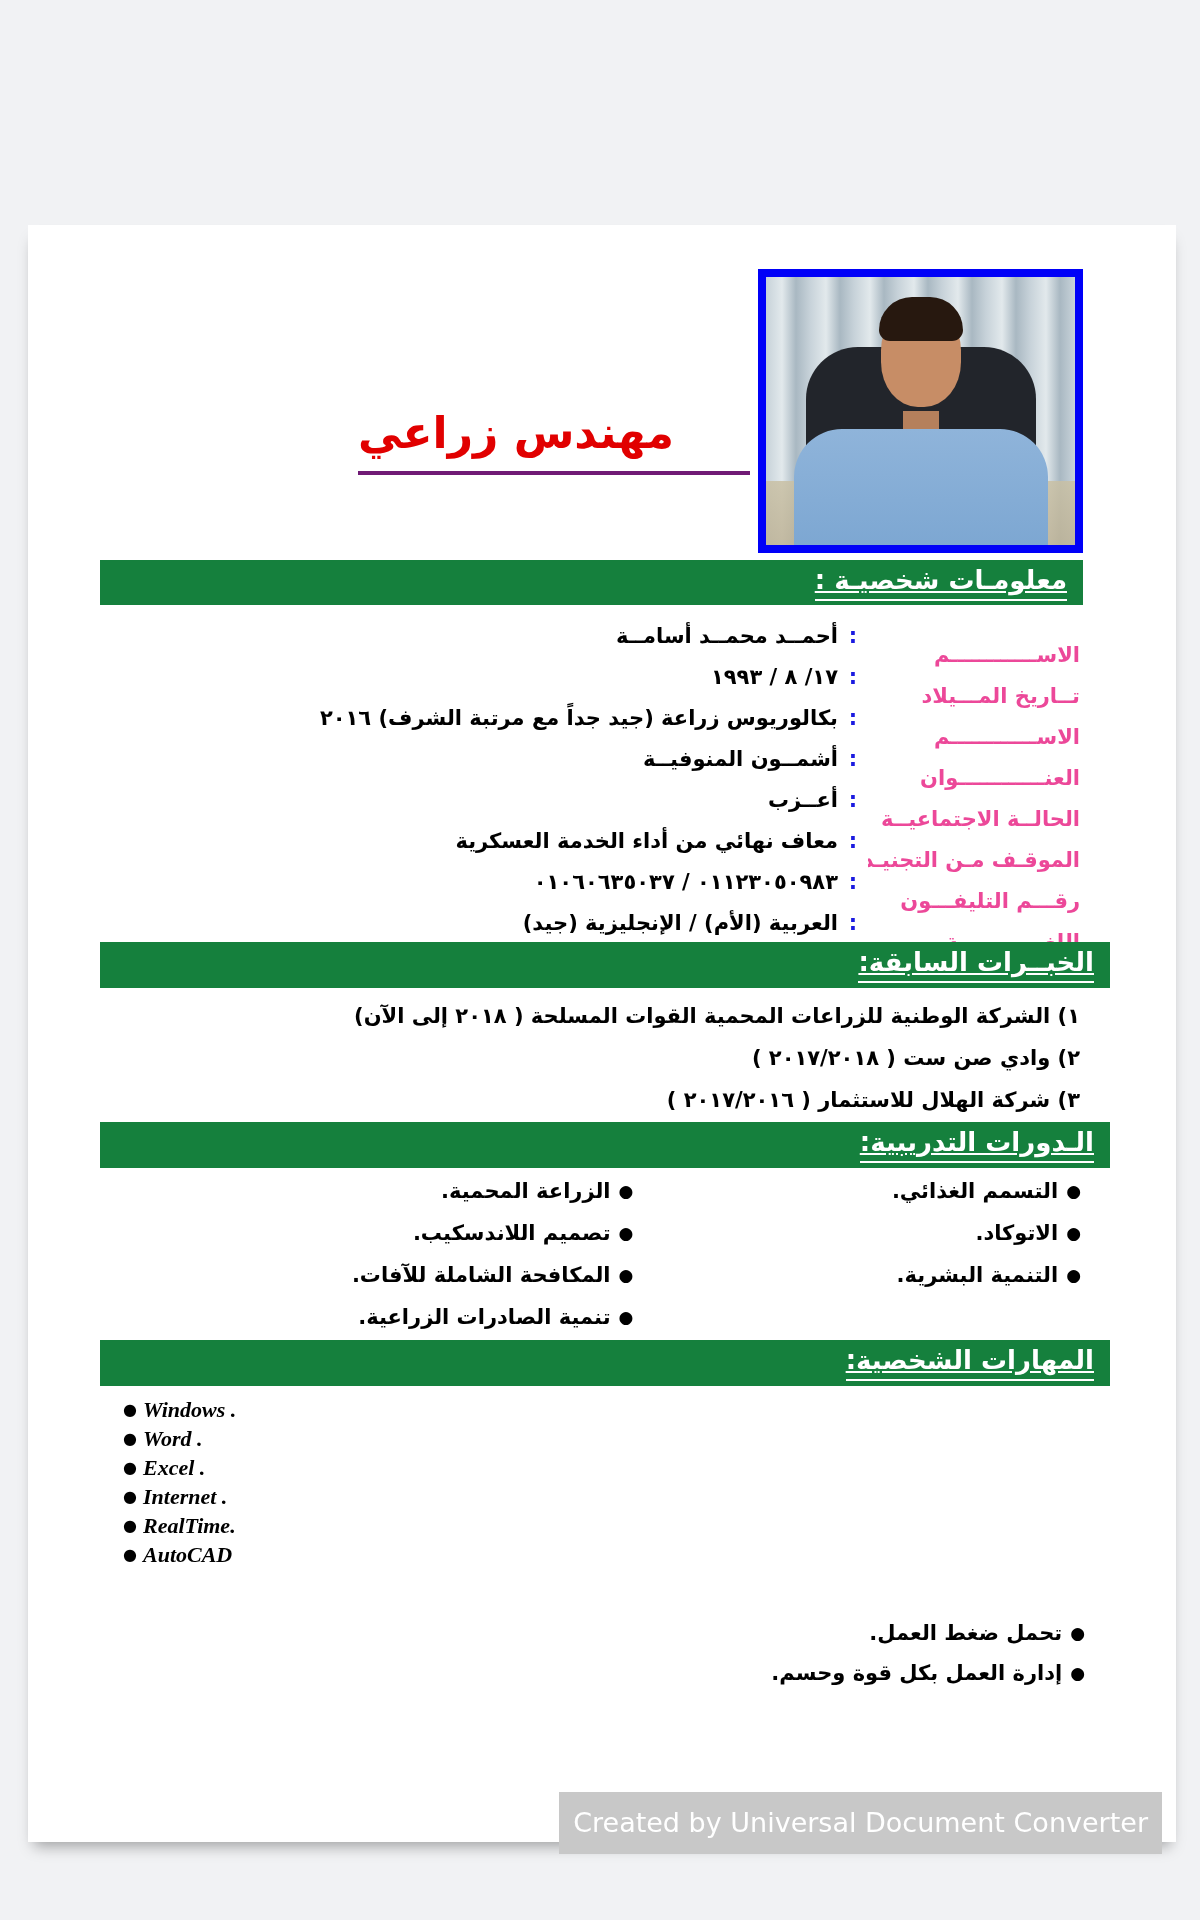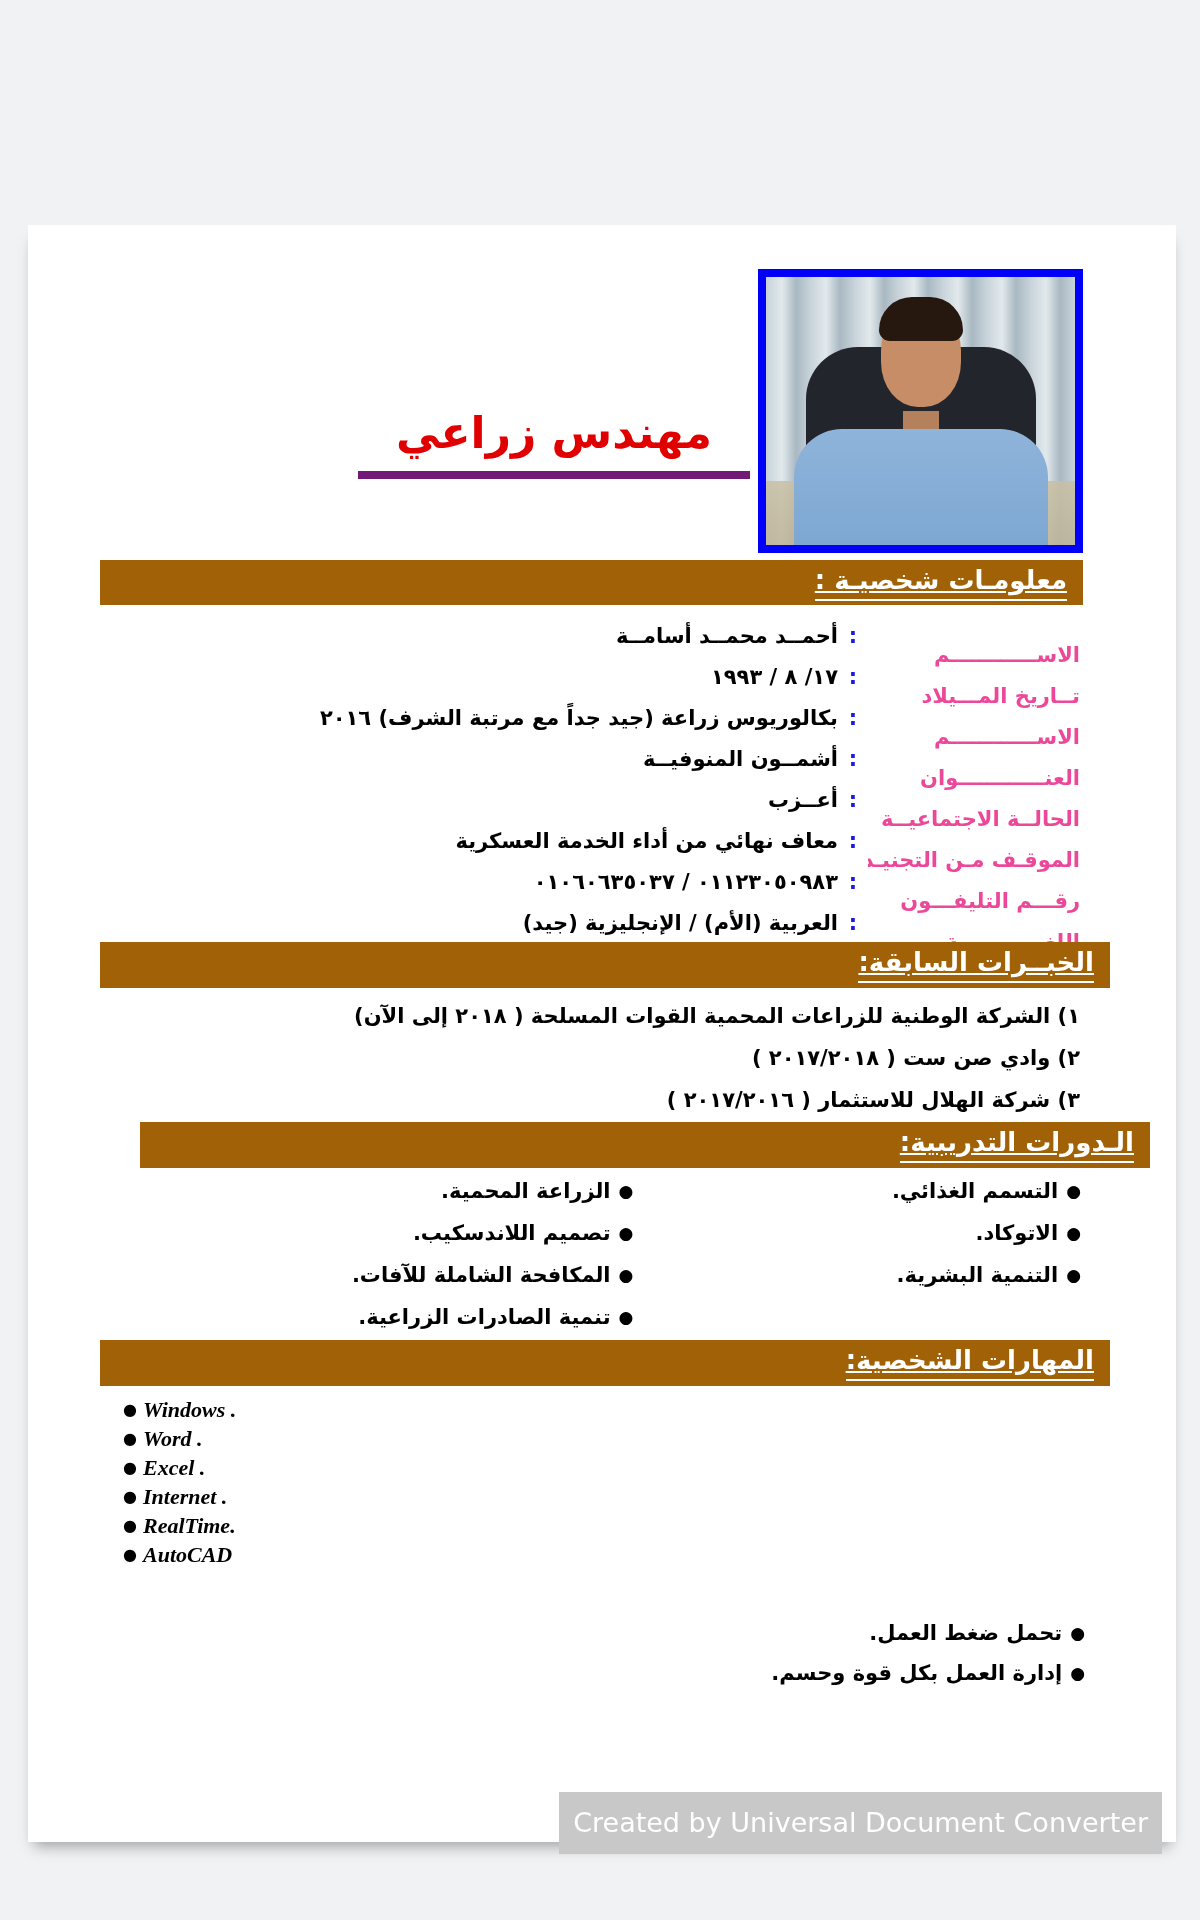--- a/index.html
+++ b/index.html
@@ -52,39 +52,39 @@
   }
   .hair{
     position:absolute;left:50%;transform:translateX(-50%);
     top:20px;width:84px;height:44px;
     background:#27180f;border-radius:42px 42px 14px 14px;
   }
   
   .doc-title{
     position:absolute;top:178px;right:426px;width:392px;height:64px;
     color:#e10000;font-weight:bold;font-size:44px;line-height:60px;
-    text-align:center;direction:rtl;
-    border-bottom:8px solid #701a75;padding-bottom:4px;
+    text-align:left;direction:rtl;
+    border-bottom:4px solid #701a75;padding-bottom:4px;
   }
   
   .bar{
     position:absolute;left:72px;height:46px;
-    background:#a16207;color:#fff;
+    background:#15803d;color:#fff;
     direction:rtl;display:flex;align-items:center;
     padding-right:16px;box-sizing:border-box;
     font-size:26px;font-weight:bold;padding-left:23px;
   }
   .bar span{
     text-decoration:underline;
     border-bottom:2px solid #ffffff;
     padding-bottom:4px;
   }
   .bar1{top:335px;width:983px;height:45px;}
   .bar2{top:717px;width:1010px;}
-  .bar3{top:897px;width:1010px;margin-left:40px;}
+  .bar3{top:897px;width:1010px;}
   .bar4{top:1115px;width:1010px;}
   
   .info{position:absolute;top:390px;right:96px;left:75px;direction:rtl;}
   .info-row{
     display:flex;direction:rtl;align-items:center;
     height:41px;font-weight:bold;font-size:21px;
   }
   .info-label{color:#ec4899;width:212px;flex:none;white-space:nowrap;overflow:hidden;margin-top:38px;}
   .info-colon{color:#1a1ae0;width:30px;flex:none;text-align:center;}
   .info-value{color:#000;white-space:nowrap;}

